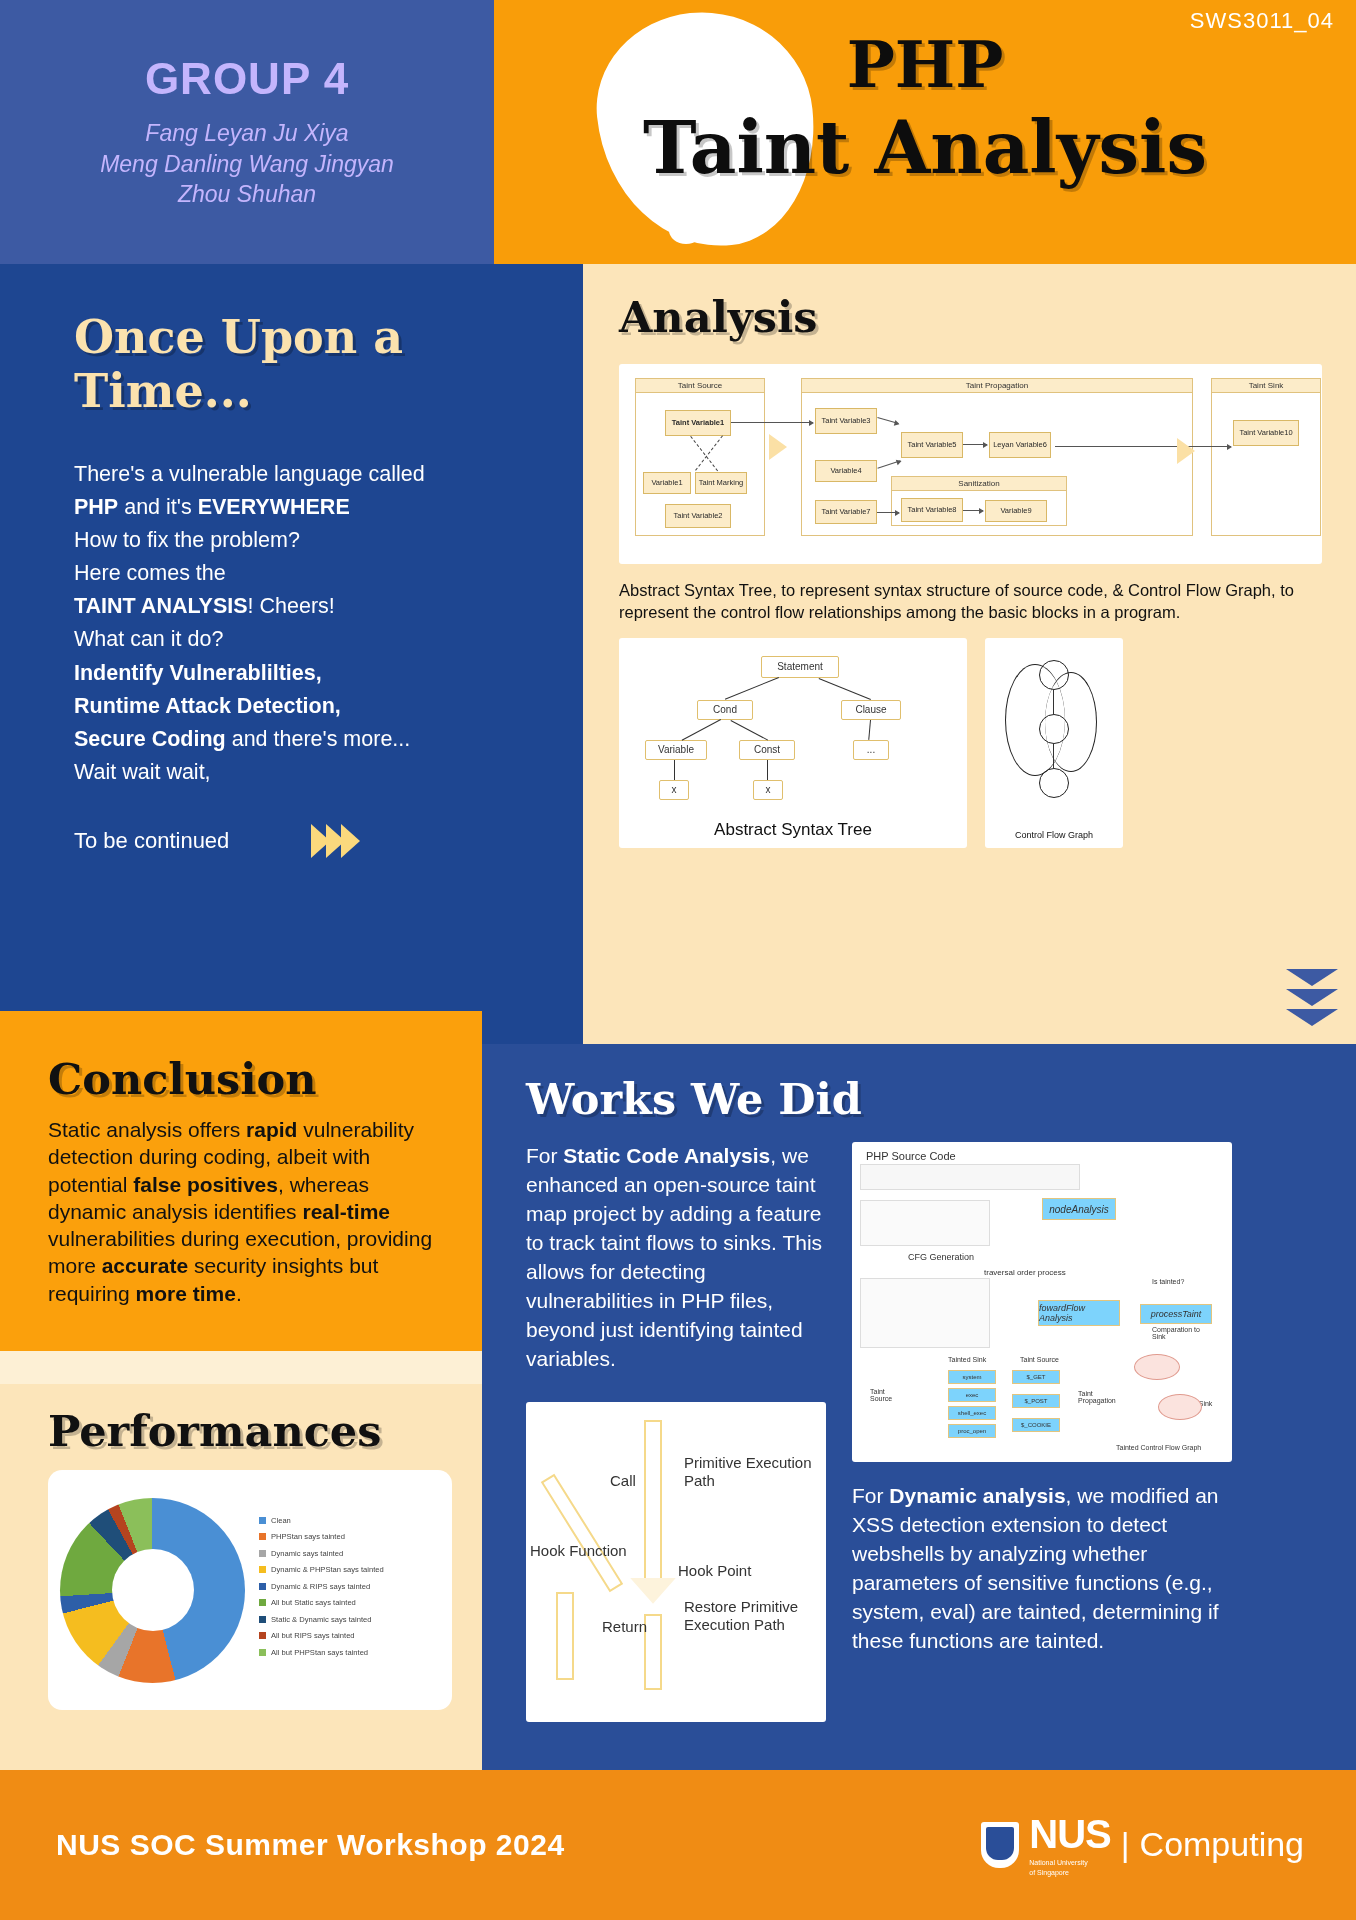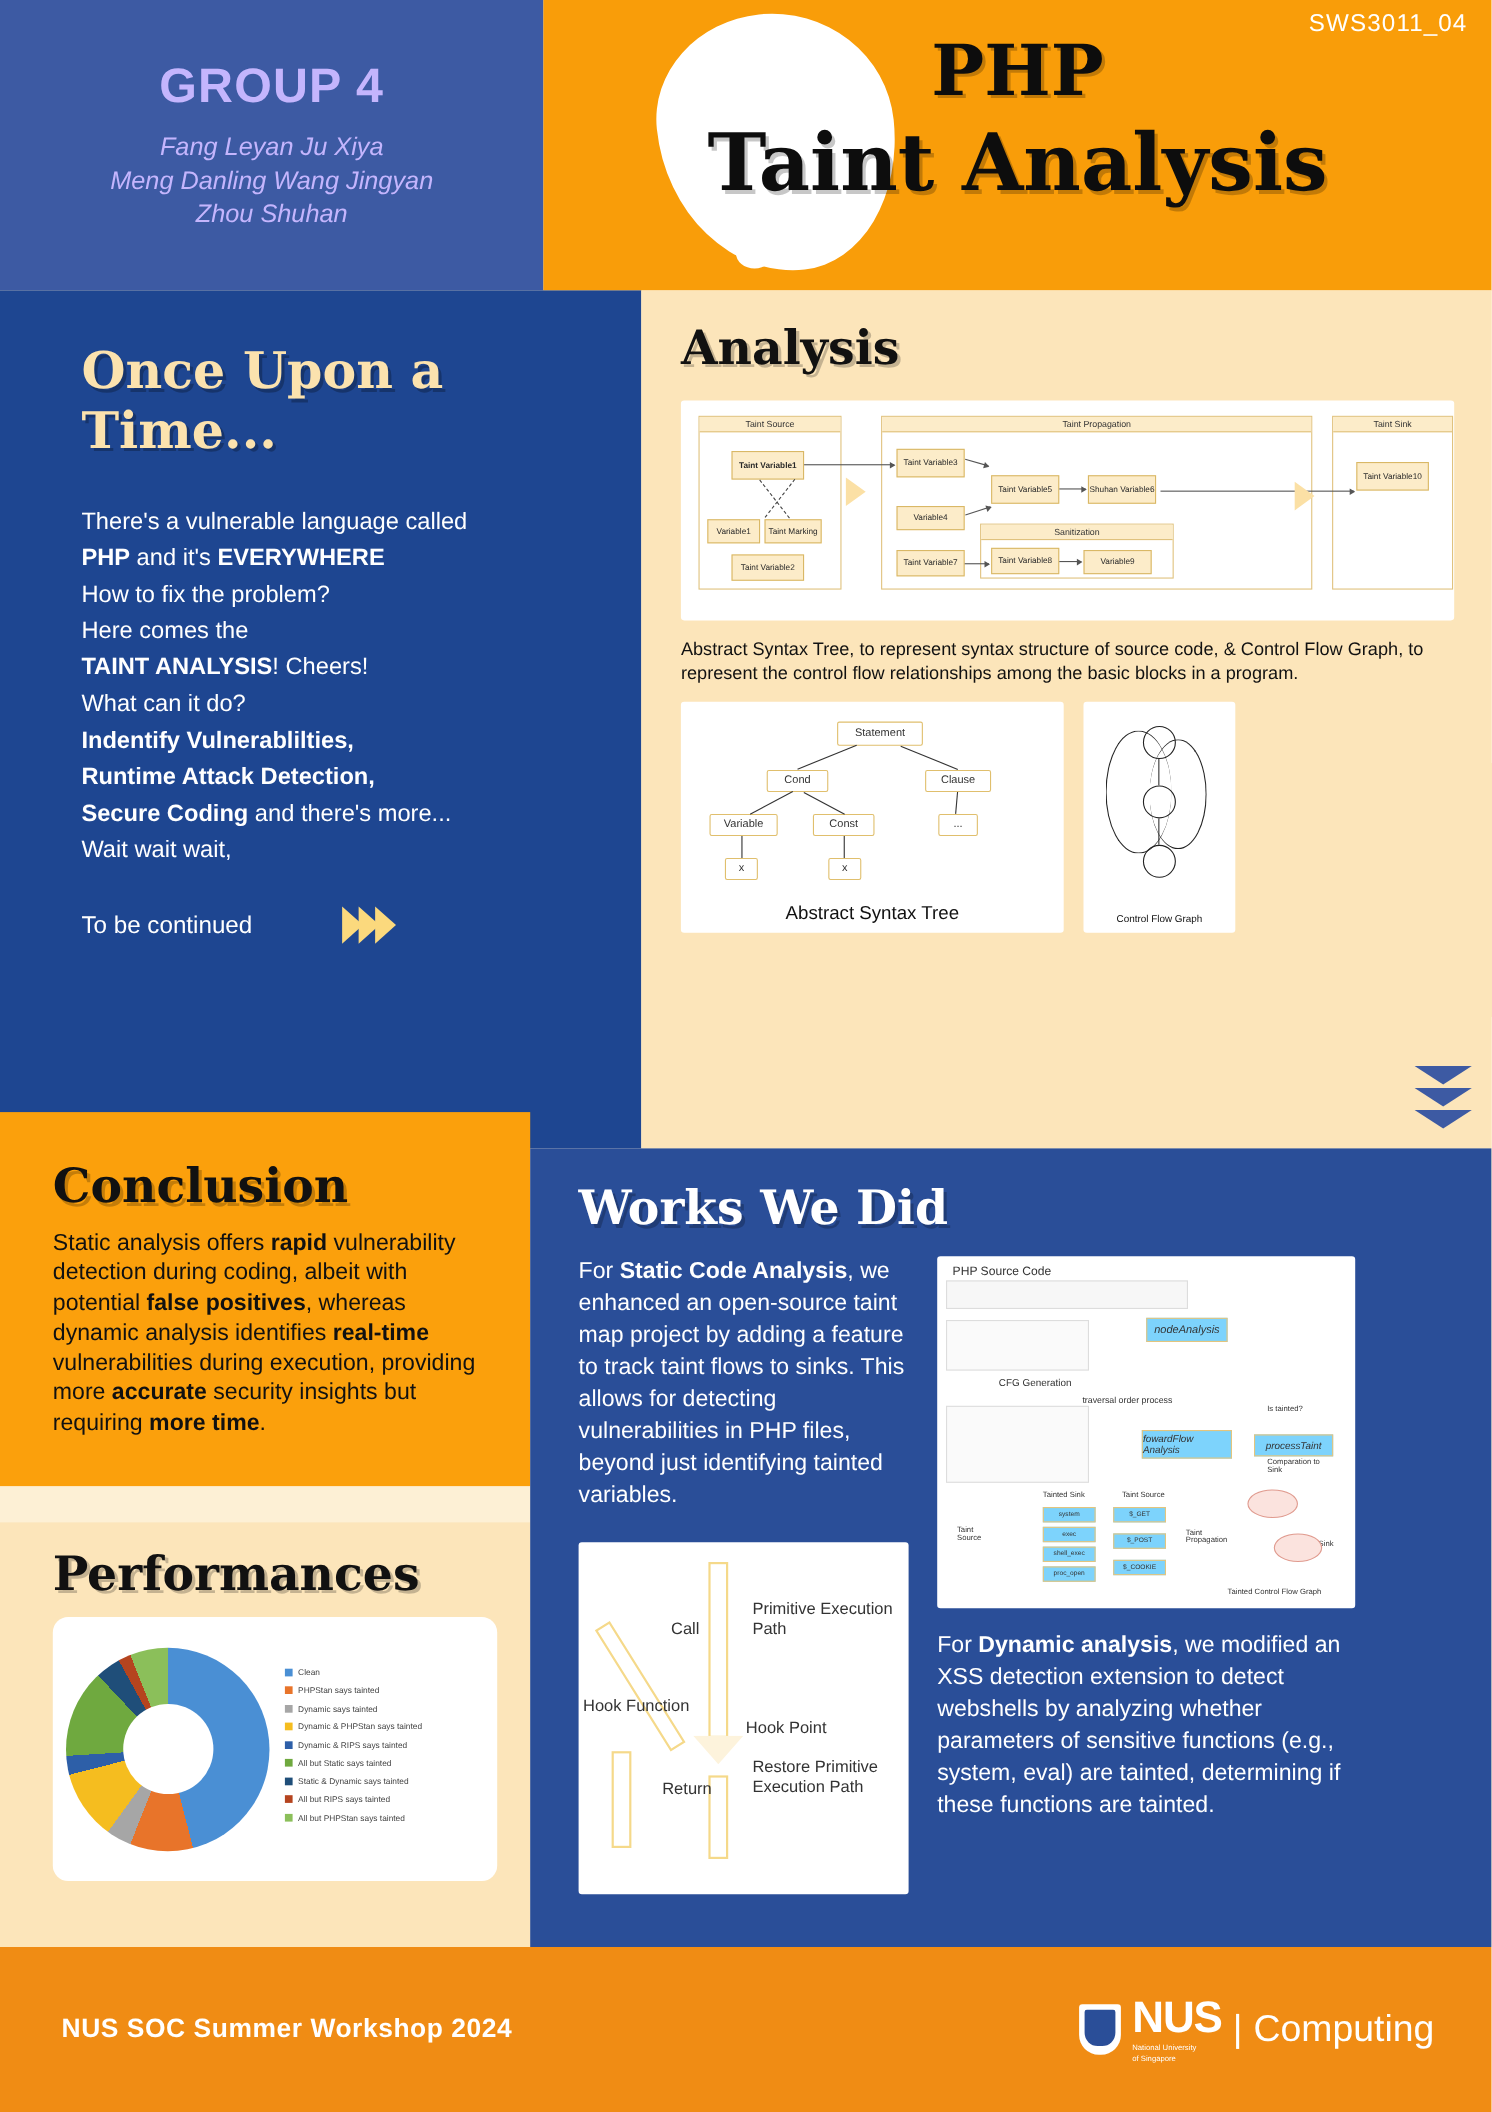--- a/index.html
+++ b/index.html
@@ -199,21 +199,21 @@
     position: absolute; border: 1px solid #e3c57e; background: #7dd3fc;
     font-size: 6px; color: #333; display: flex; align-items: center; justify-content: center;
   }
 
   
   .footer {
     position: absolute; left: 0; top: 1770px; width: 1356px; height: 150px;
     background: #f08c14; display: flex; align-items: center;
   }
   .footer-text {
-    color: #fff; font-size: 24px; font-weight: bold; margin-left: 56px; letter-spacing: 0.5px;
+    color: #fff; font-size: 30px; font-weight: bold; margin-left: 56px; letter-spacing: 0.5px;
   }
   .nus-logo { position: absolute; right: 52px; top: 42px; display: flex; align-items: center; }
   .nus-shield {
     width: 38px; height: 46px; background: #fff;
     border-radius: 3px 3px 18px 18px; margin-right: 10px;
     position: relative;
   }
   .nus-shield:after {
     content: ''; position: absolute; left: 5px; top: 5px; right: 5px; bottom: 8px;
     background: #2a4e98; border-radius: 2px 2px 12px 12px;
@@ -284,21 +284,21 @@
       <div class="tbox" style="left:46px;top:140px;width:66px;height:24px;">Taint Variable2</div>
       <div class="line" style="left:72px;top:72px;width:44px;transform:rotate(52deg);border-top:1px dashed #444;background:none;height:0;"></div>
       <div class="line" style="left:104px;top:72px;width:44px;transform:rotate(128deg);border-top:1px dashed #444;background:none;height:0;"></div>
 
       <div class="tgroup" style="left:182px;top:14px;width:392px;height:158px;">
         <div class="th">Taint Propagation</div>
       </div>
       <div class="tbox" style="left:196px;top:44px;width:62px;height:26px;">Taint Variable3</div>
       <div class="tbox" style="left:196px;top:96px;width:62px;height:22px;">Variable4</div>
       <div class="tbox" style="left:282px;top:68px;width:62px;height:26px;">Taint Variable5</div>
-      <div class="tbox" style="left:370px;top:68px;width:62px;height:26px;">Shuhan Variable6</div>
+      <div class="tbox" style="left:370px;top:68px;width:62px;height:26px;">Leyan Variable6</div>
       <div class="tgroup" style="left:272px;top:112px;width:176px;height:50px;">
         <div class="th">Sanitization</div>
       </div>
       <div class="tbox" style="left:196px;top:136px;width:62px;height:24px;">Taint Variable7</div>
       <div class="tbox" style="left:282px;top:134px;width:62px;height:24px;">Taint Variable8</div>
       <div class="tbox" style="left:366px;top:136px;width:62px;height:22px;">Variable9</div>
 
       <div class="tgroup" style="left:592px;top:14px;width:110px;height:158px;">
         <div class="th">Taint Sink</div>
       </div>

